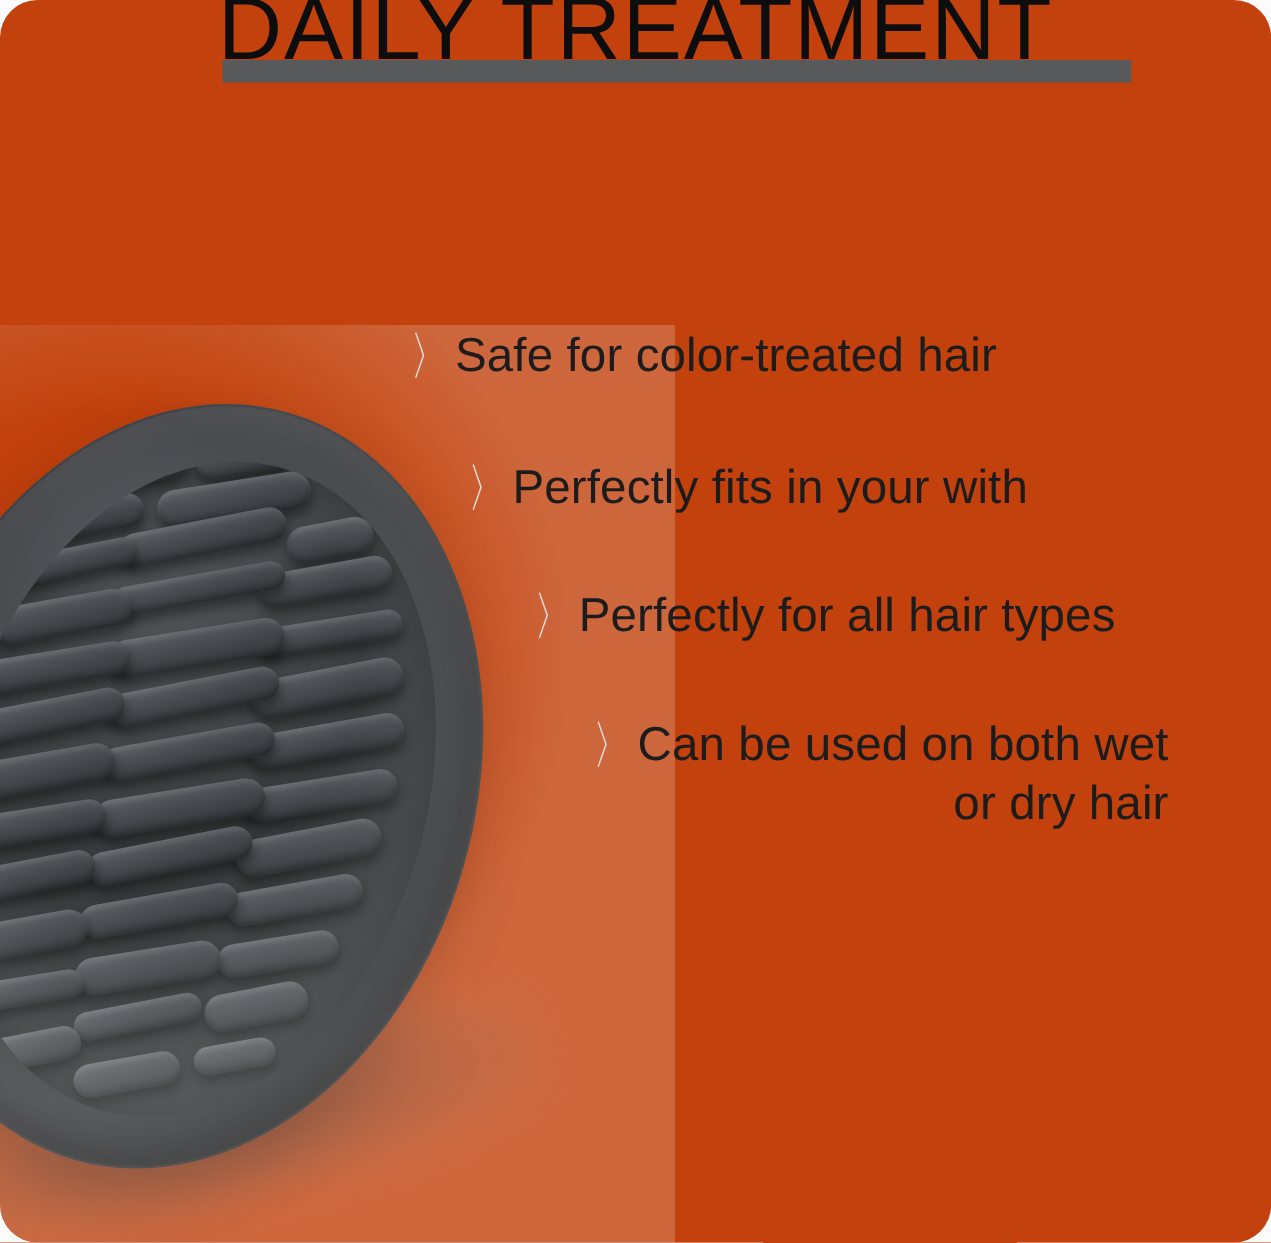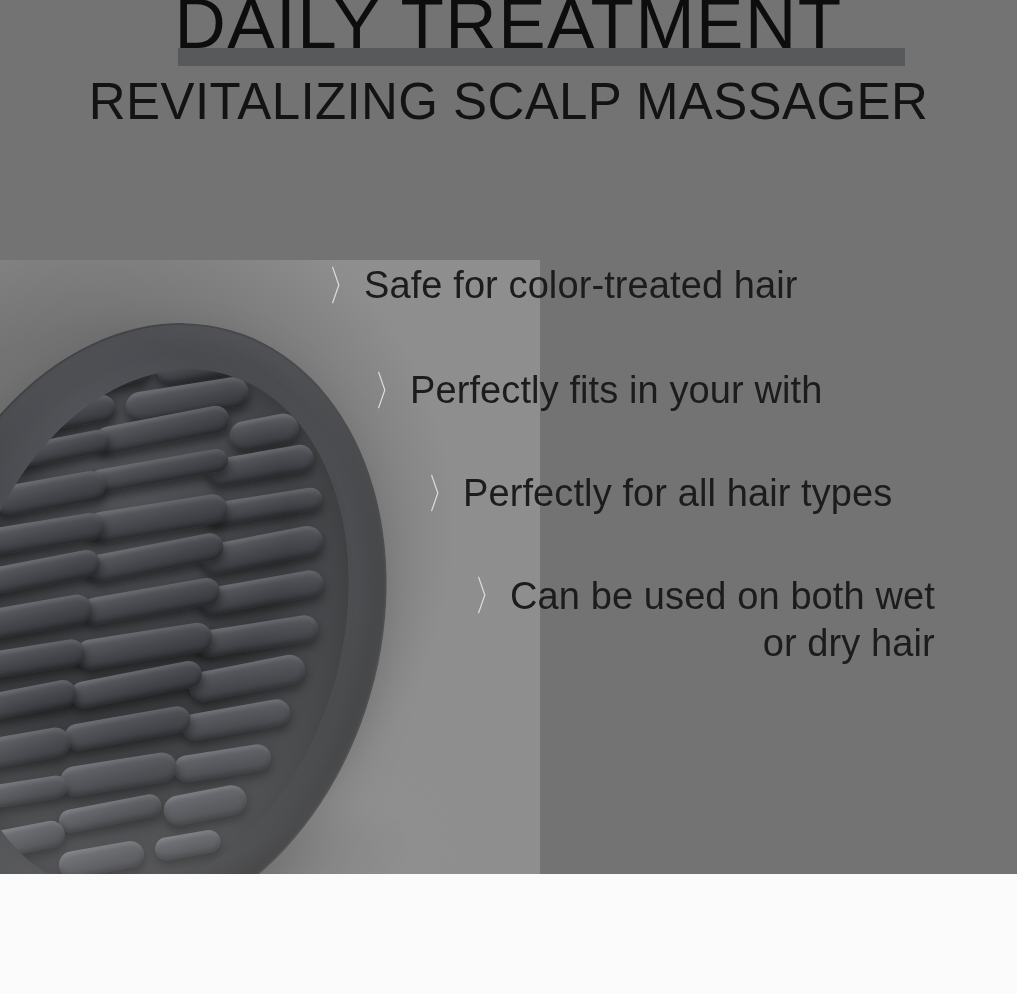--- a/index.html
+++ b/index.html
@@ -12,23 +12,24 @@
     height: 994px;
     background: #fbfbfb;
     font-family: "Liberation Sans", sans-serif;
     overflow: hidden;
     position: relative;
   }
 
   #page {
     position: relative;
     width: 1017px;
-    height: 874px;
-    background: #737373;
+    height: 994px;
+    background: #c2410c;
     overflow: hidden;
+    border-radius: 30px;
   }
 
   
   .header {
     position: absolute;
     left: 0;
     top: 0;
     width: 1017px;
     height: 140px;
   }
@@ -306,21 +307,20 @@
     </div>
 
     <div class="dof"></div>
   </div>
 
   <div class="header">
     <div class="title-wrap">
       <div class="title-bar"></div>
       <div class="title">DAILY TREATMENT</div>
     </div>
-    <div class="subtitle">REVITALIZING SCALP MASSAGER</div>
   </div>
 
   <div class="benefits">
 
     <div class="benefit b1">
       <span class="chev">〉</span>
       <span class="txt">Safe for color-treated hair</span>
     </div>
 
     <div class="benefit b2">

